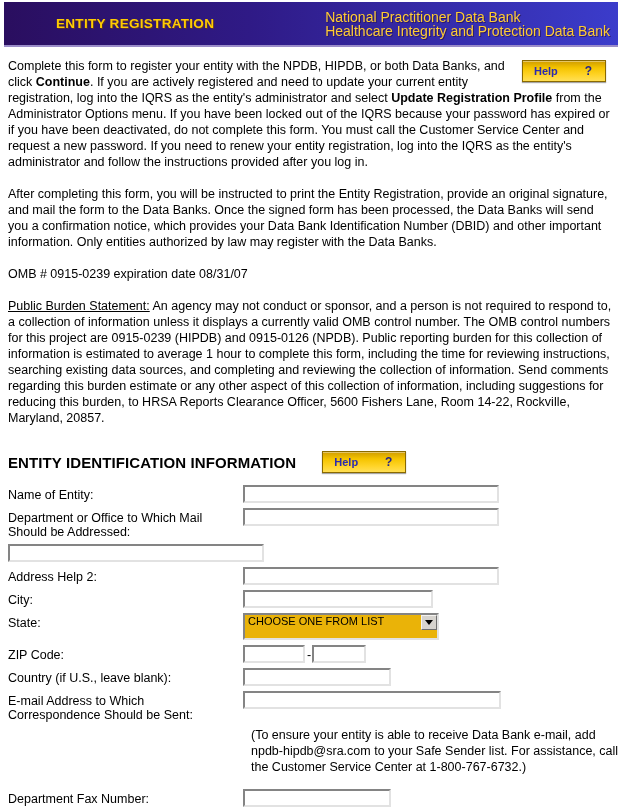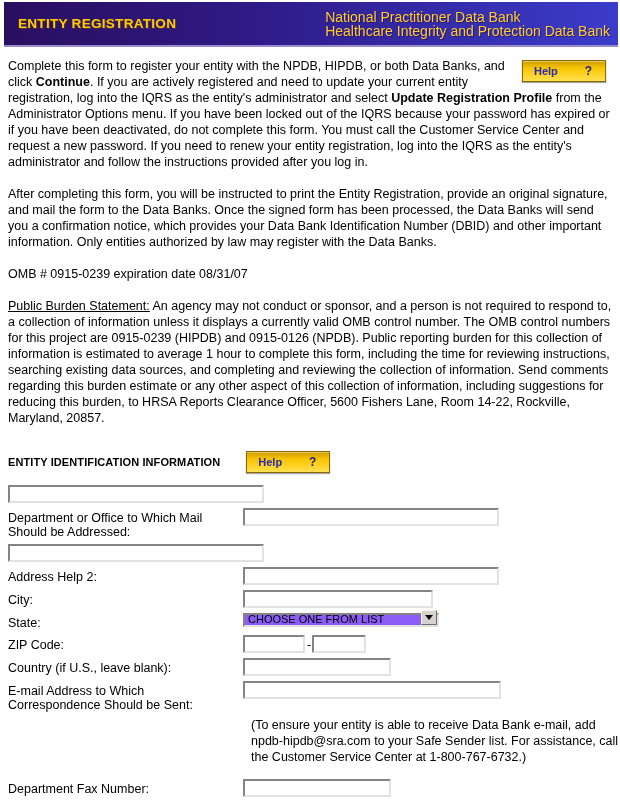--- a/index.html
+++ b/index.html
@@ -15,20 +15,21 @@
 
   
   .header-bar {
     margin: 2px 2px 0 4px;
     height: 45px;
     background: linear-gradient(90deg, #2a0e5f 0%, #2f1a86 40%, #3b3ccb 100%);
     border-bottom: 2px solid #9a8cc8;
     display: flex;
     align-items: center;
     justify-content: space-between;
+    padding-left: 38px;
   }
   .header-title {
     color: #ffcc00;
     font-weight: bold;
     font-size: 13.5px;
     letter-spacing: 0.3px;
     padding-left: 14px;
     text-shadow: 1px 1px 0 rgba(120,70,0,0.55);
   }
   .header-right {
@@ -70,21 +71,21 @@
   b { font-weight: bold; }
 
   
   .section-row {
     display: flex;
     align-items: center;
     margin: 25px 0 12px 0;
   }
   .section-title {
     font-weight: bold;
-    font-size: 11px;
+    font-size: 15px;
     letter-spacing: 0.1px;
   }
   .section-row .help-btn { margin-left: 26px; }
 
   
   .form-area { margin-top: 10px; }
   .frow {
     display: flex;
     align-items: flex-start;
     margin-bottom: 5px;
@@ -111,26 +112,26 @@
   .w-email  { width: 258px; }
   .w-country{ width: 148px; }
   .w-fax    { width: 148px; }
   .w-zip1   { width: 62px; }
   .w-zip2   { width: 54px; }
   .zip-dash { padding: 3px 1px 0 2px; }
 
   
   .select {
     width: 196px;
-    height: 14px;
-    background: #8b5cf6;
+    height: 27px;
+    background: #eab308;
     border: 2px solid;
     border-color: #848484 #e2e2e2 #e2e2e2 #848484;
     display: flex;
-    align-items: flex-end;
+    align-items: flex-start;
     cursor: default;
   }
   .select-text {
     flex: 1;
     font-size: 11px;
     padding-left: 3px;
     white-space: nowrap;
     overflow: hidden;
   }
   .select-arrow {
@@ -192,20 +193,21 @@
     <span class="section-title">ENTITY IDENTIFICATION INFORMATION</span>
     <button class="help-btn">
       <span>Help</span>
         <span class="q">?</span>
     </button>
   </div>
 
   <div class="form-area">
 
     <div class="frow">
+      <div class="flabel">Name of Entity:</div>
       <input class="ti w-wide" style="">
     </div>
 
     <div class="frow">
       <div class="flabel">Department or Office to Which Mail
 Should be Addressed:</div>
       <input class="ti w-wide" style="">
     </div>
 
     <div class="frow">

